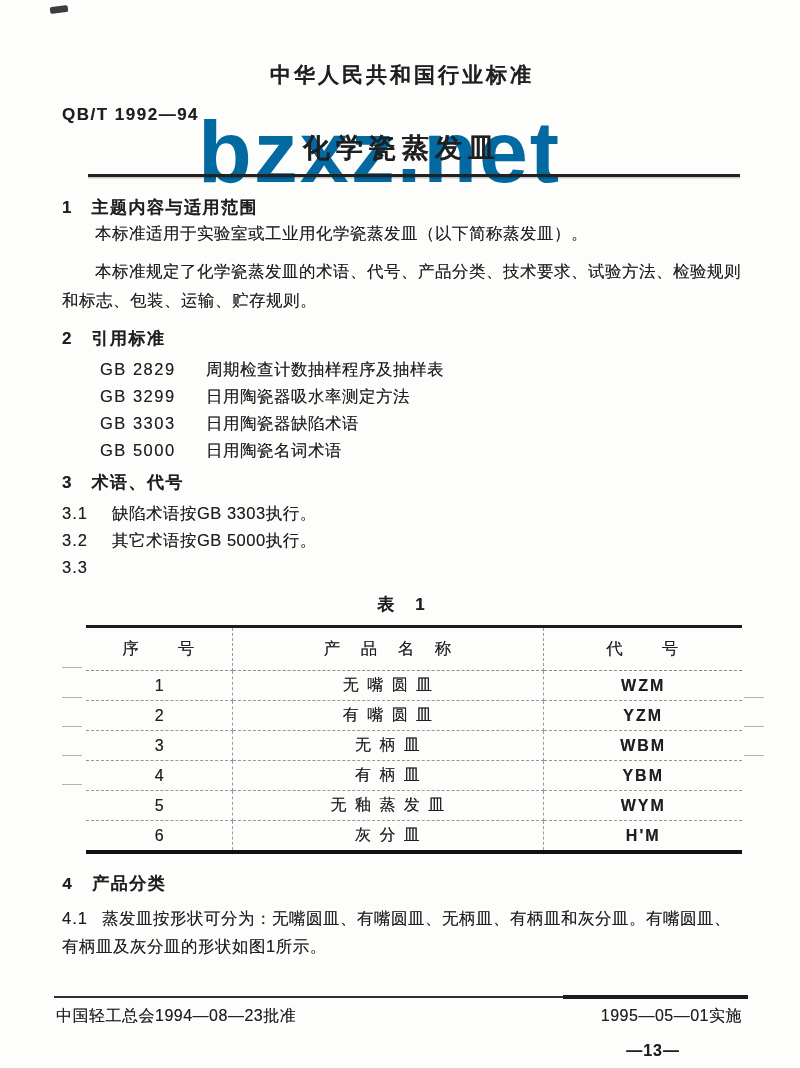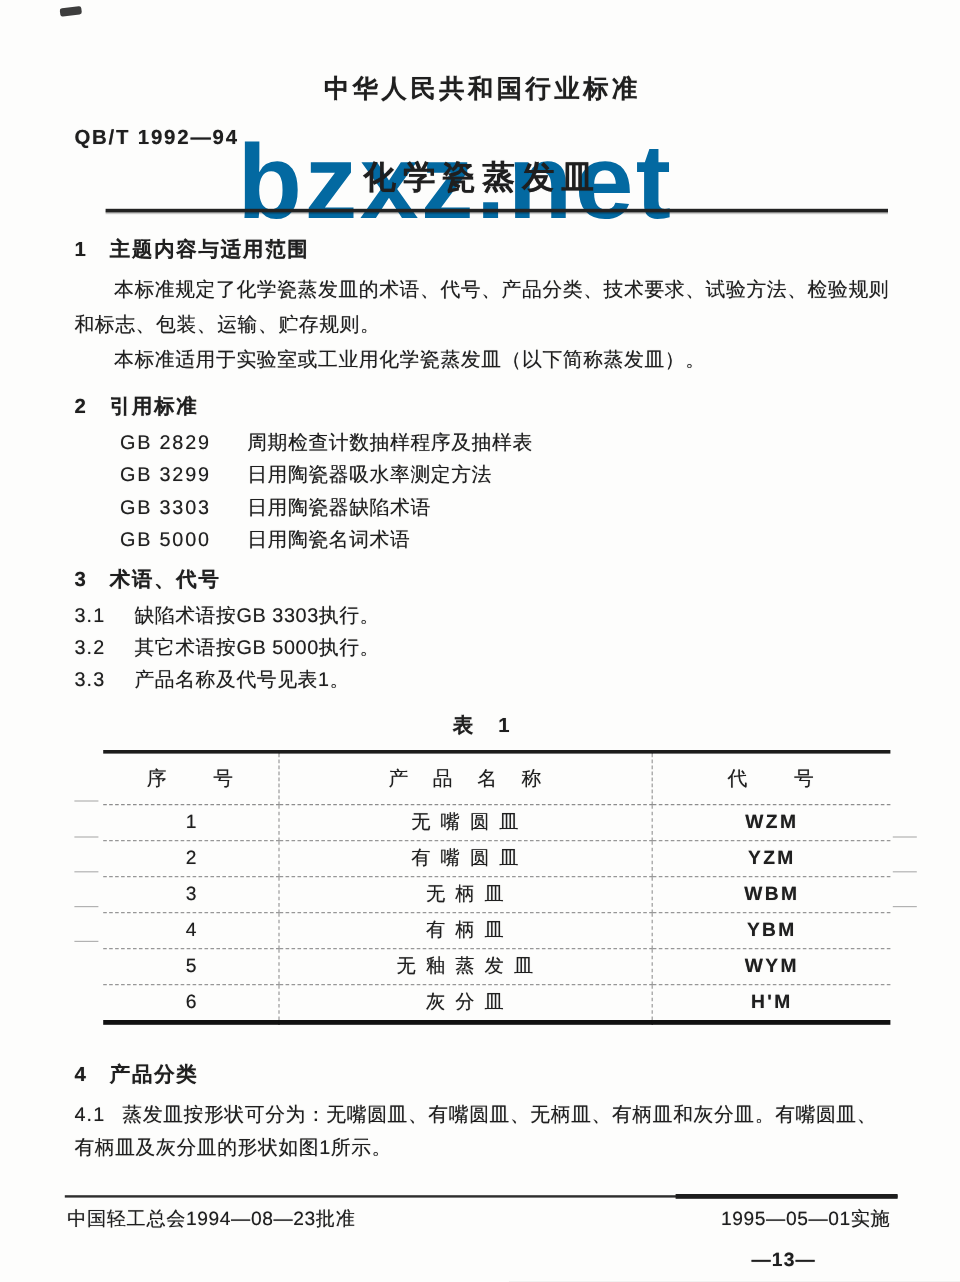--- a/index.html
+++ b/index.html
@@ -27,21 +27,21 @@
   .stdno{margin-top:16px;text-align:left;padding-right:84px;font-size:17px;
          font-weight:bold;letter-spacing:1.5px;line-height:22px;}
   .title{margin-top:3px;text-align:center;font-size:27px;font-weight:bold;
          letter-spacing:6px;line-height:38px;}
   .rule{margin-top:7px;margin-left:26px;margin-right:2px;height:3px;background:#222;
         box-shadow:0 1.5px 0 rgba(0,0,0,.2);}
   .h{font-size:17px;font-weight:bold;letter-spacing:1.5px;line-height:22px;}
   .h1x{margin-top:20px;}
   .h2x{margin-top:13px;}
   .h3x{margin-top:8px;}
-  .h4x{margin-top:31px;}
+  .h4x{margin-top:20px;font-family:Liberation Mono, monospace;}
   .para{margin:9px 0 0 0;font-size:16.5px;line-height:29px;letter-spacing:.5px;
         text-indent:2em;}
   .p2{margin-top:0;}
   .reflist{margin-top:6px;margin-left:38px;font-size:16.5px;line-height:27px;
            letter-spacing:.5px;}
   .ref-code{display:inline-block;min-width:86px;letter-spacing:1.5px;}
   .ref-name{margin-left:20px;}
   .clauses{margin-top:6px;font-size:16.5px;letter-spacing:.5px;}
   .clause{display:flex;line-height:27px;}
   .cl-num{min-width:36px;margin-right:14px;letter-spacing:1px;}
@@ -83,22 +83,22 @@
   <div class="watermark">bzxz.net</div>
   <div class="spk"></div>
 
   <div class="content">
     <div class="org">中华人民共和国行业标准</div>
     <div class="stdno">QB/T 1992—94</div>
     <div class="title">化学瓷蒸发皿</div>
     <div class="rule"></div>
 
     <div class="h h1x">1　主题内容与适用范围</div>
+    <p class="para p2">本标准适用于实验室或工业用化学瓷蒸发皿（以下简称蒸发皿）。</p>
     <p class="para">本标准规定了化学瓷蒸发皿的术语、代号、产品分类、技术要求、试验方法、检验规则和标志、包装、运输、贮存规则。</p>
-    <p class="para p2">本标准适用于实验室或工业用化学瓷蒸发皿（以下简称蒸发皿）。</p>
 
     <div class="h h2x">2　引用标准</div>
     <div class="reflist">
       <div class="ref"><span class="ref-code">GB 2829</span><span class="ref-name">周期检查计数抽样程序及抽样表</span></div>
       <div class="ref"><span class="ref-code">GB 3299</span><span class="ref-name">日用陶瓷器吸水率测定方法</span></div>
       <div class="ref"><span class="ref-code">GB 3303</span><span class="ref-name">日用陶瓷器缺陷术语</span></div>
       <div class="ref"><span class="ref-code">GB 5000</span><span class="ref-name">日用陶瓷名词术语</span></div>
     </div>
 
     <div class="h h3x">3　术语、代号</div>
@@ -106,21 +106,20 @@
       <div class="clause">
           <span class="cl-num">3.1</span>
           <span>缺陷术语按GB 3303执行。</span>
         </div>
       <div class="clause">
           <span class="cl-num">3.2</span>
           <span>其它术语按GB 5000执行。</span>
         </div>
       <div class="clause">
           <span class="cl-num">3.3</span>
-          <span>产品名称及代号见表1。</span>
         </div>
     </div>
 
     <div class="tzone">
       <div class="tcaption">表　1</div>
       <table class="t1">
         <thead>
           <tr>
             <th class="w1 cse">序　　号</th>
             <th class="w2 cse">产　品　名　称</th>

